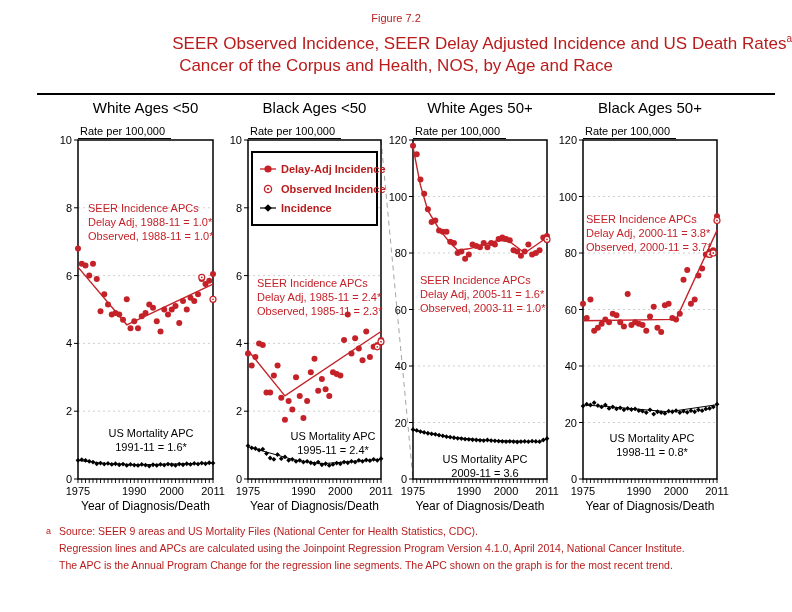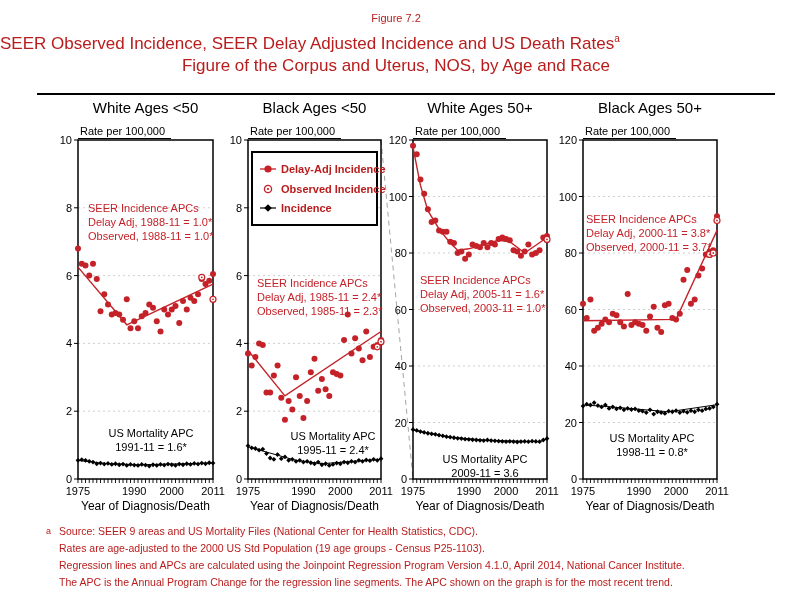--- a/index.html
+++ b/index.html
@@ -1,19 +1,19 @@
 <!DOCTYPE html>
 <html><head>
 <meta charset="utf-8">
 <style>
   html,body{margin:0;padding:0;background:#fff;}
   .page{position:relative;width:792px;height:612px;background:#fff;overflow:hidden;
         font-family:"Liberation Sans",sans-serif;color:#b91c1c;}
   .fig-label{position:absolute;top:12px;left:0;width:792px;text-align:center;font-size:11px;}
-  .title-line1{position:absolute;top:33px;left:0;width:792px;text-align:left;font-size:17px;}
+  .title-line1{position:absolute;top:33px;left:0;width:792px;text-align:right;font-size:17px;}
   .title-line1 sup{font-size:10px;}
   .title-line2{position:absolute;top:56px;left:0;width:792px;text-align:center;font-size:17px;}
   .rule{position:absolute;top:93px;left:37px;width:738px;border-top:2px solid #000;}
   #charts{position:absolute;top:95px;left:0;}
   #charts text{font-family:"Liberation Sans",sans-serif;}
   .legend{position:absolute;left:251px;top:151px;width:127px;height:75px;border:2px solid #000;
           background:#fff;box-sizing:border-box;display:flex;flex-direction:column;
           justify-content:space-evenly;padding:2px 7px 2px 7px;}
   .lrow{display:flex;align-items:center;font-size:11px;font-weight:bold;white-space:nowrap;}
   .lrow svg{margin-right:4px;flex:0 0 auto;}
@@ -21,21 +21,21 @@
   .fn .fnm{display:inline-block;width:13px;font-size:9px;vertical-align:top;}
 </style>
 </head>
 <body>
 
 <div class="page">
 
   <div class="fig-label">Figure 7.2</div>
 
   <div class="title-line1"><span>SEER Observed Incidence, SEER Delay Adjusted Incidence and US Death Rates</span><sup>a</sup></div>
-  <div class="title-line2">Figure of the Corpus and Uterus, NOS, by Age and Race</div>
+  <div class="title-line2">Cancer of the Corpus and Health, NOS, by Age and Race</div>
 
   <div class="rule"></div>
 
   <svg id="charts" width="792" height="428">
       <line x1="381" y1="45" x2="413" y2="384" stroke="#9a9a9a" stroke-width="0.9" stroke-dasharray="5 4"></line>
       <g>
         <text x="145.5" y="18" text-anchor="middle" font-size="15">White Ages &lt;50</text>
         <text x="80" y="40" font-size="11">Rate per 100,000</text>
         <line x1="78" y1="43.5" x2="171" y2="43.5" stroke="#000" stroke-width="1"></line>
         <line x1="78" y1="316.2" x2="213" y2="316.2" stroke="#c9c9c9" stroke-width="0.9" stroke-dasharray="2 3"></line>
@@ -681,18 +681,17 @@
       <svg width="17" height="12">
           <line x1="0" y1="6" x2="16" y2="6" stroke="#000000" stroke-width="1.2"></line>
           <path d="M 8 2.2 L 11.8 6 L 8 9.8 L 4.2 6 Z" fill="#000000"></path>
         </svg>
       <span>Incidence</span>
     </div>
   </div>
 
   <div class="footnotes">
     <div class="fn"><span class="fnm">a</span><span>Source: SEER 9 areas and US Mortality Files (National Center for Health Statistics, CDC).</span></div>
-    <div class="fn"><span class="fnm"></span><span>Rates are age-adjusted to the 2000 US Std Population (19 age groups - Census P25-1103).</span></div>
     <div class="fn"><span class="fnm"></span><span>Regression lines and APCs are calculated using the Joinpoint Regression Program Version 4.1.0, April 2014, National Cancer Institute.</span></div>
     <div class="fn"><span class="fnm"></span><span>The APC is the Annual Program Change for the regression line segments. The APC shown on the graph is for the most recent trend.</span></div>
   </div>
 
 </div>
 
 </body></html>

